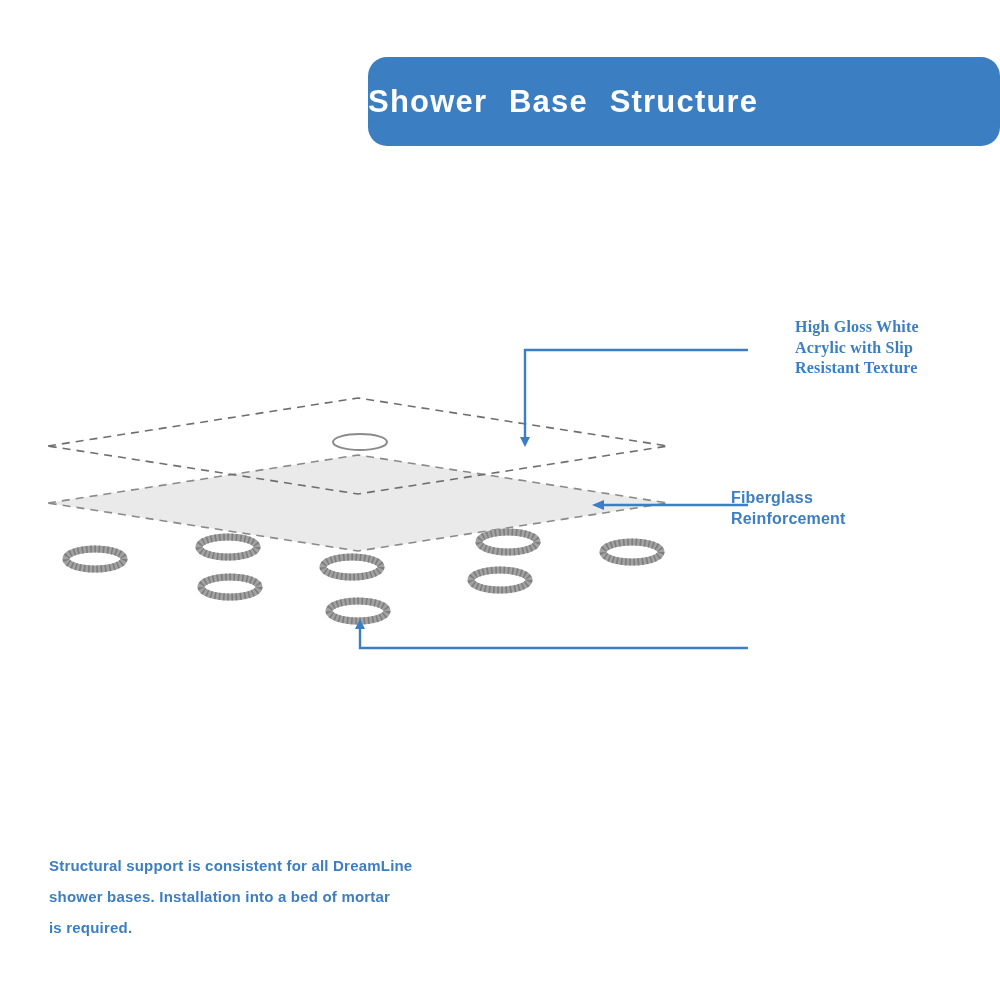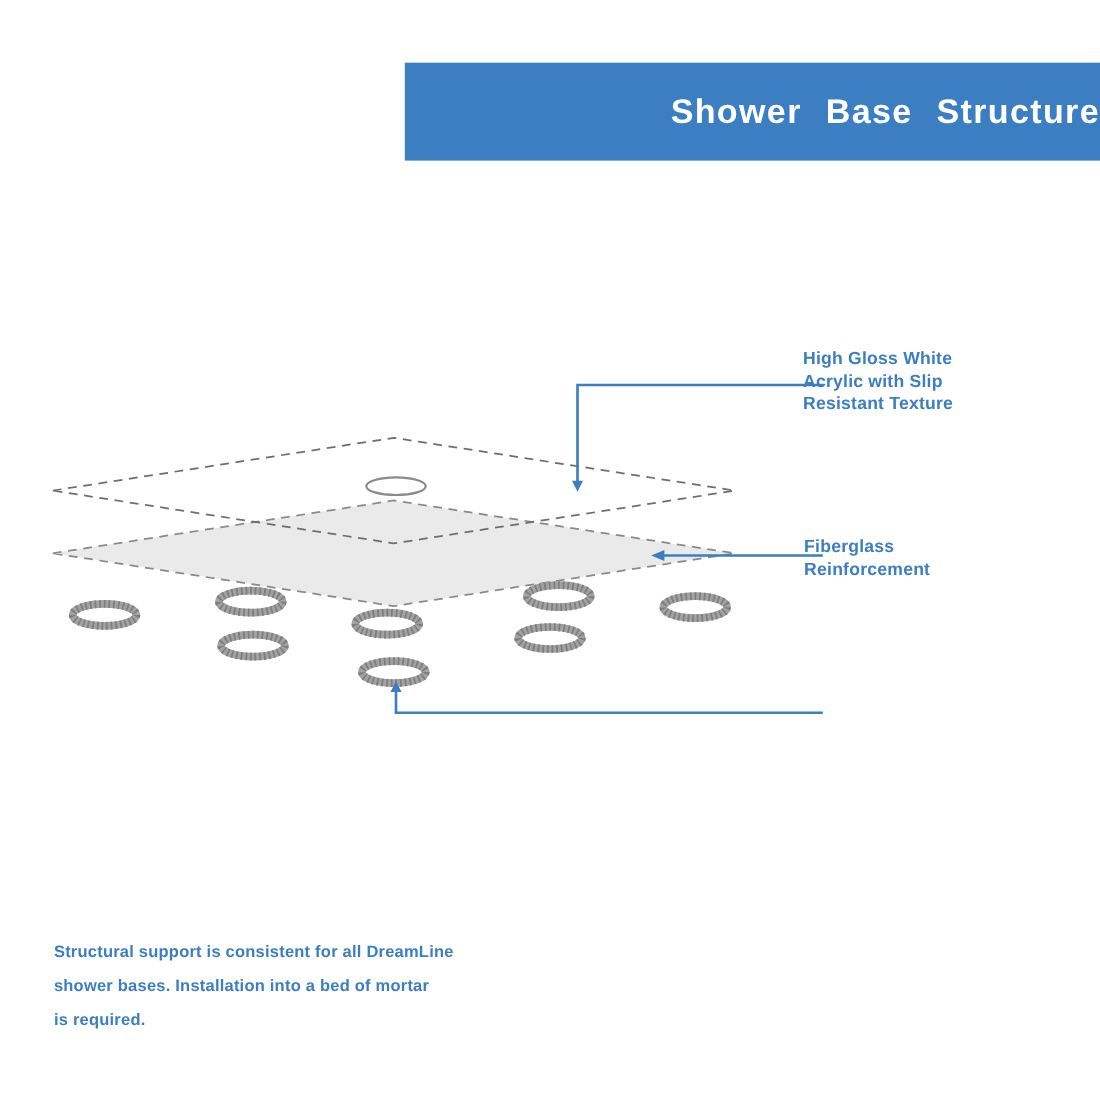--- a/index.html
+++ b/index.html
@@ -12,21 +12,21 @@
     position: relative;
     width: 1000px; height: 1000px;
     overflow: hidden;
     background: #ffffff;
   }
   .banner {
     position: absolute;
     left: 368px; top: 57px;
     width: 632px; height: 89px;
     background: #3b7ec1;
-    display: flex; align-items: center; justify-content: flex-end;
+    display: flex; align-items: center; justify-content: flex-start; border-radius: 19px;
   }
   .banner-title {
     color: #ffffff;
     font-weight: bold;
     font-size: 31px;
     letter-spacing: 1.2px;
     word-spacing: 12px;
   }
   .diagram-svg { position: absolute; left: 0; top: 0; }
   .callout {
@@ -87,21 +87,21 @@
       <polyline points="748,505 599,505"></polyline>
       <polyline points="748,648 360,648 360,628"></polyline>
     </g>
     <g fill="#3b7ec1" stroke="none">
       <polygon points="520,437 530,437 525,447"></polygon>
       <polygon points="604,500 604,510 592,505"></polygon>
       <polygon points="355,629 365,629 360,619"></polygon>
     </g>
   </svg>
 
-  <div class="callout" style="left:730px; top:317px;">
+  <div class="callout" style="left:795px; top:317px;font-family:Liberation Serif, serif;">
     <div>High Gloss White</div>
     <div>Acrylic with Slip</div>
     <div>Resistant Texture</div>
   </div>
 
   <div class="callout" style="left:731px; top:488px;">
     <div>Fiberglass</div>
     <div>Reinforcement</div>
   </div>
 

